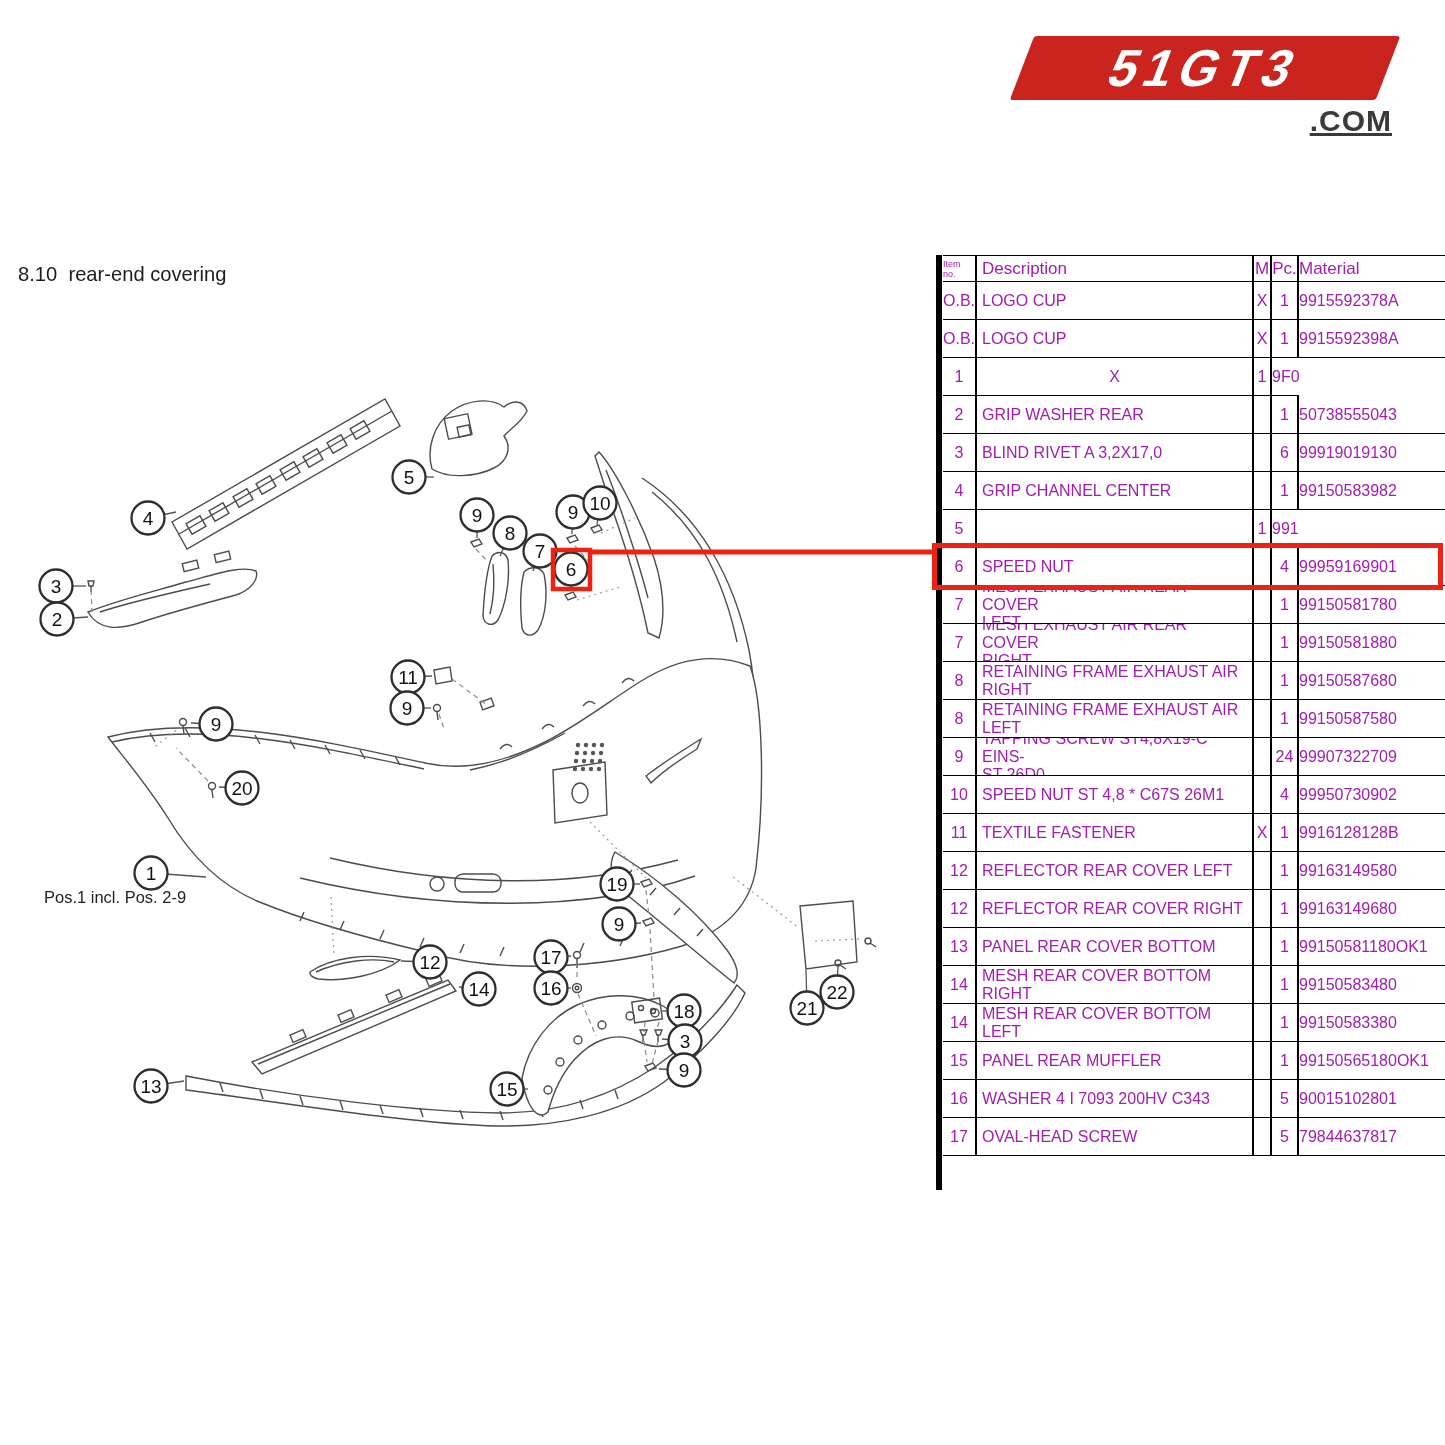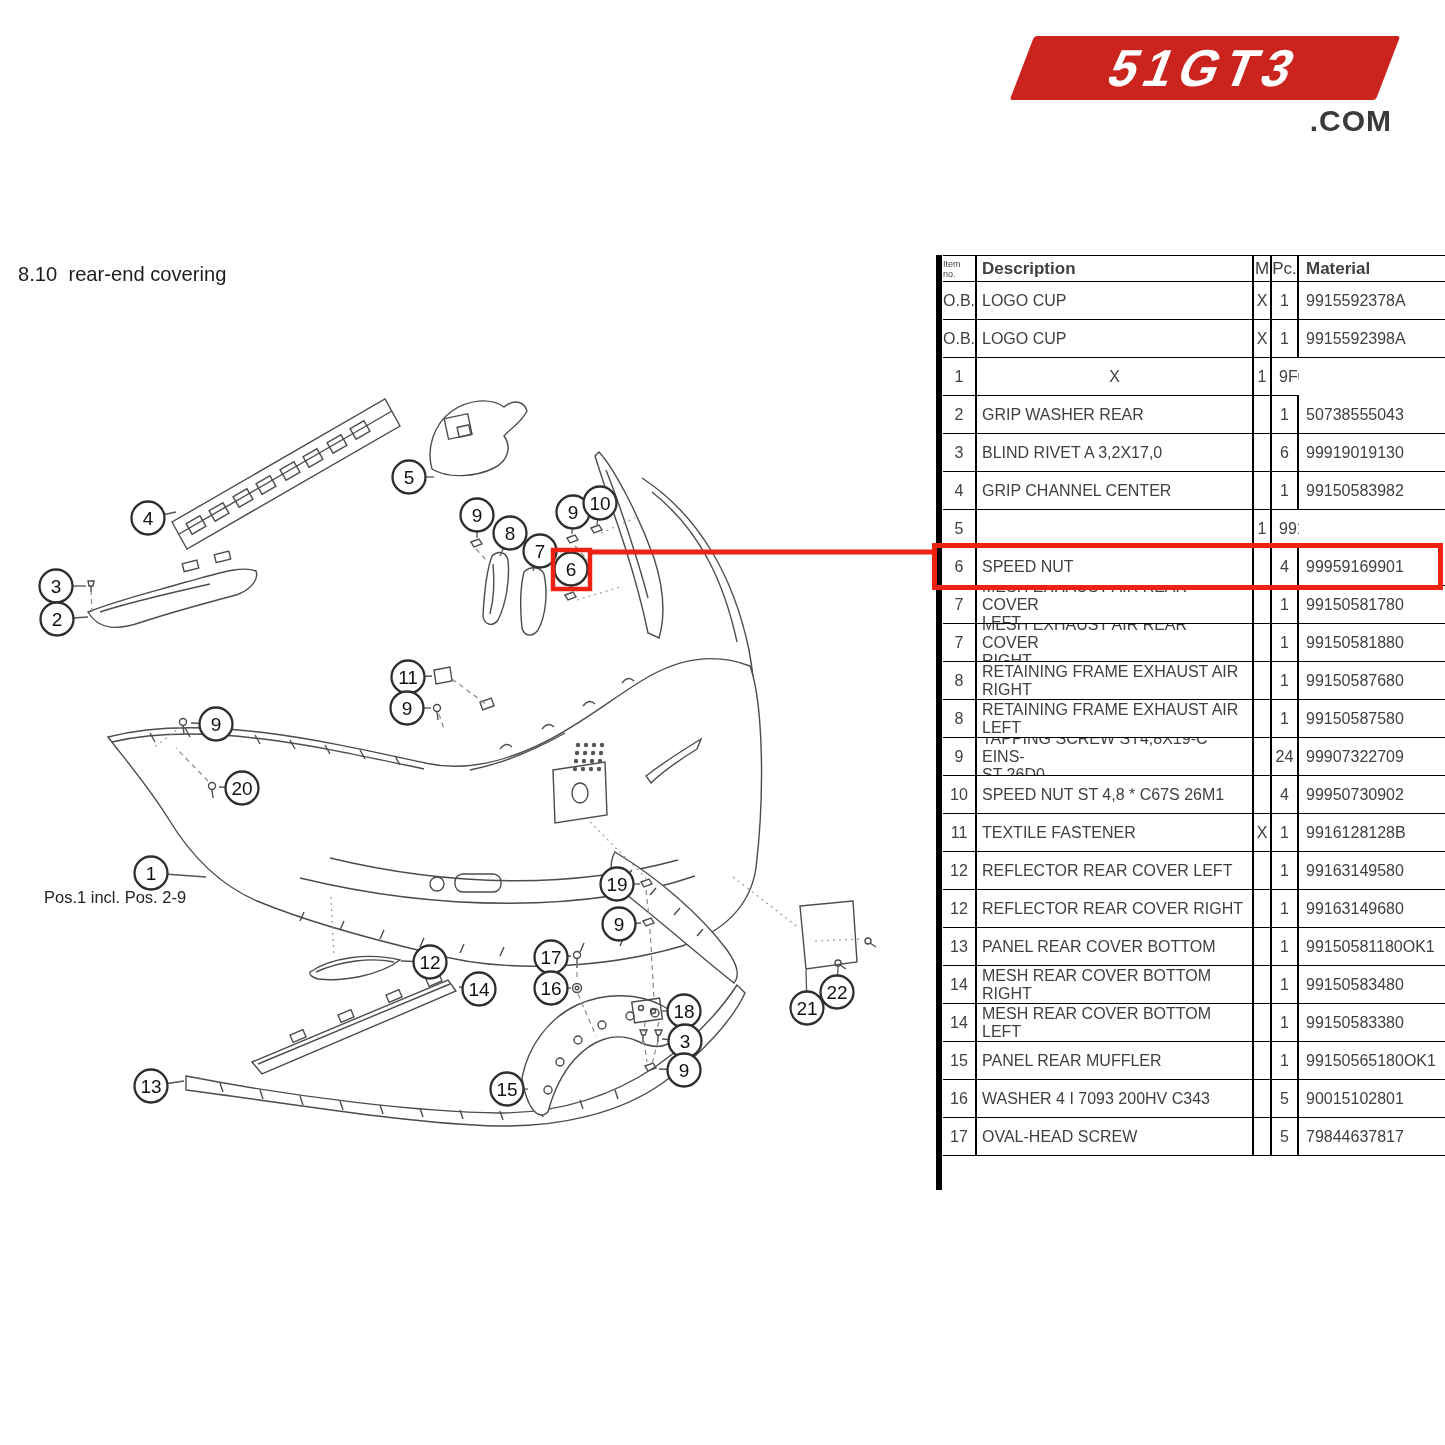--- a/index.html
+++ b/index.html
@@ -14,48 +14,48 @@
         transform:scaleX(.97);transform-origin:left center;}
 
   
   .logo-wrap{position:absolute;left:1000px;top:30px;width:420px;height:120px;}
   .logo-slab{position:absolute;left:22px;top:6px;width:366px;height:64px;
              background:#cb241e;transform:skewX(-21deg);border-radius:3px;
              display:flex;align-items:center;justify-content:center;}
   .logo-slab span{font-size:50px;font-weight:800;color:#fff;letter-spacing:7px;
                   transform:scaleY(1.04);}
   .logo-com{position:absolute;right:28px;top:74px;font-size:30px;font-weight:800;
-            color:#3a3a3a;letter-spacing:1px;}
+            color:#3a3a3a;letter-spacing:1px;text-decoration:underline;}
 
   
   svg.diagram{position:absolute;inset:0;width:1445px;height:1445px;}
   .art path,.art rect,.art circle,.art ellipse,.art polygon,.art line{
       stroke:#4c4c4c;stroke-width:1.4;fill:none;}
   .art .solidfill{fill:#fff;}
   .art .dots circle{fill:#555;stroke:none;}
   .art .dash{stroke:#8a8a8a;stroke-width:1.2;stroke-dasharray:5 4;}
   .art .dot{stroke:#9a9a9a;stroke-width:1.2;stroke-dasharray:2 4;}
   .callouts line{stroke:#555;stroke-width:1.3;}
   .callouts circle{fill:#fff;stroke:#2e2e2e;stroke-width:2.3;}
   .callouts text{font-family:"Liberation Sans",sans-serif;font-size:19px;fill:#111;
                  text-anchor:middle;}
 
   
   .tbl-leftbar{position:absolute;left:936px;top:255px;width:6px;height:935px;background:#000;}
   .tbl{position:absolute;left:943px;top:255px;width:502px;border-top:1.5px solid #000;
-       font-size:16px;color:#404040;}
+       font-size:16px;color:#a21caf;}
   .trow{display:grid;grid-template-columns:34px 277px 18px 27px 1fr;height:38px;}
   .trow.head{height:26px;font-size:17px;}
   .c{border-right:2px solid #000;border-bottom:1.5px solid #000;
      display:flex;align-items:center;overflow:hidden;}
-  .c.mat{border-right:none;padding-left:7px;}
+  .c.mat{border-right:none;}
   .c.item,.c.m,.c.pc{justify-content:center;}
   .c.desc{padding:1px 5px;white-space:pre-line;line-height:18px;}
   .trow.head .c.item{font-size:9px;}
-  .trow.head .c.desc,.trow.head .c.mat{font-weight:700;text-align:right;}
+  .trow.head .c.desc,.trow.head .c.mat{font-weight:400;text-align:right;}
 
   
   .hl-row-box{position:absolute;left:932px;top:543px;width:511px;height:47px;
               border:5px solid #ee2213;box-sizing:border-box;pointer-events:none;}
   .hl-stroke{stroke:#ee2213;fill:none;}
 </style>
 </head>
 <body>
 
 <div class="page">

